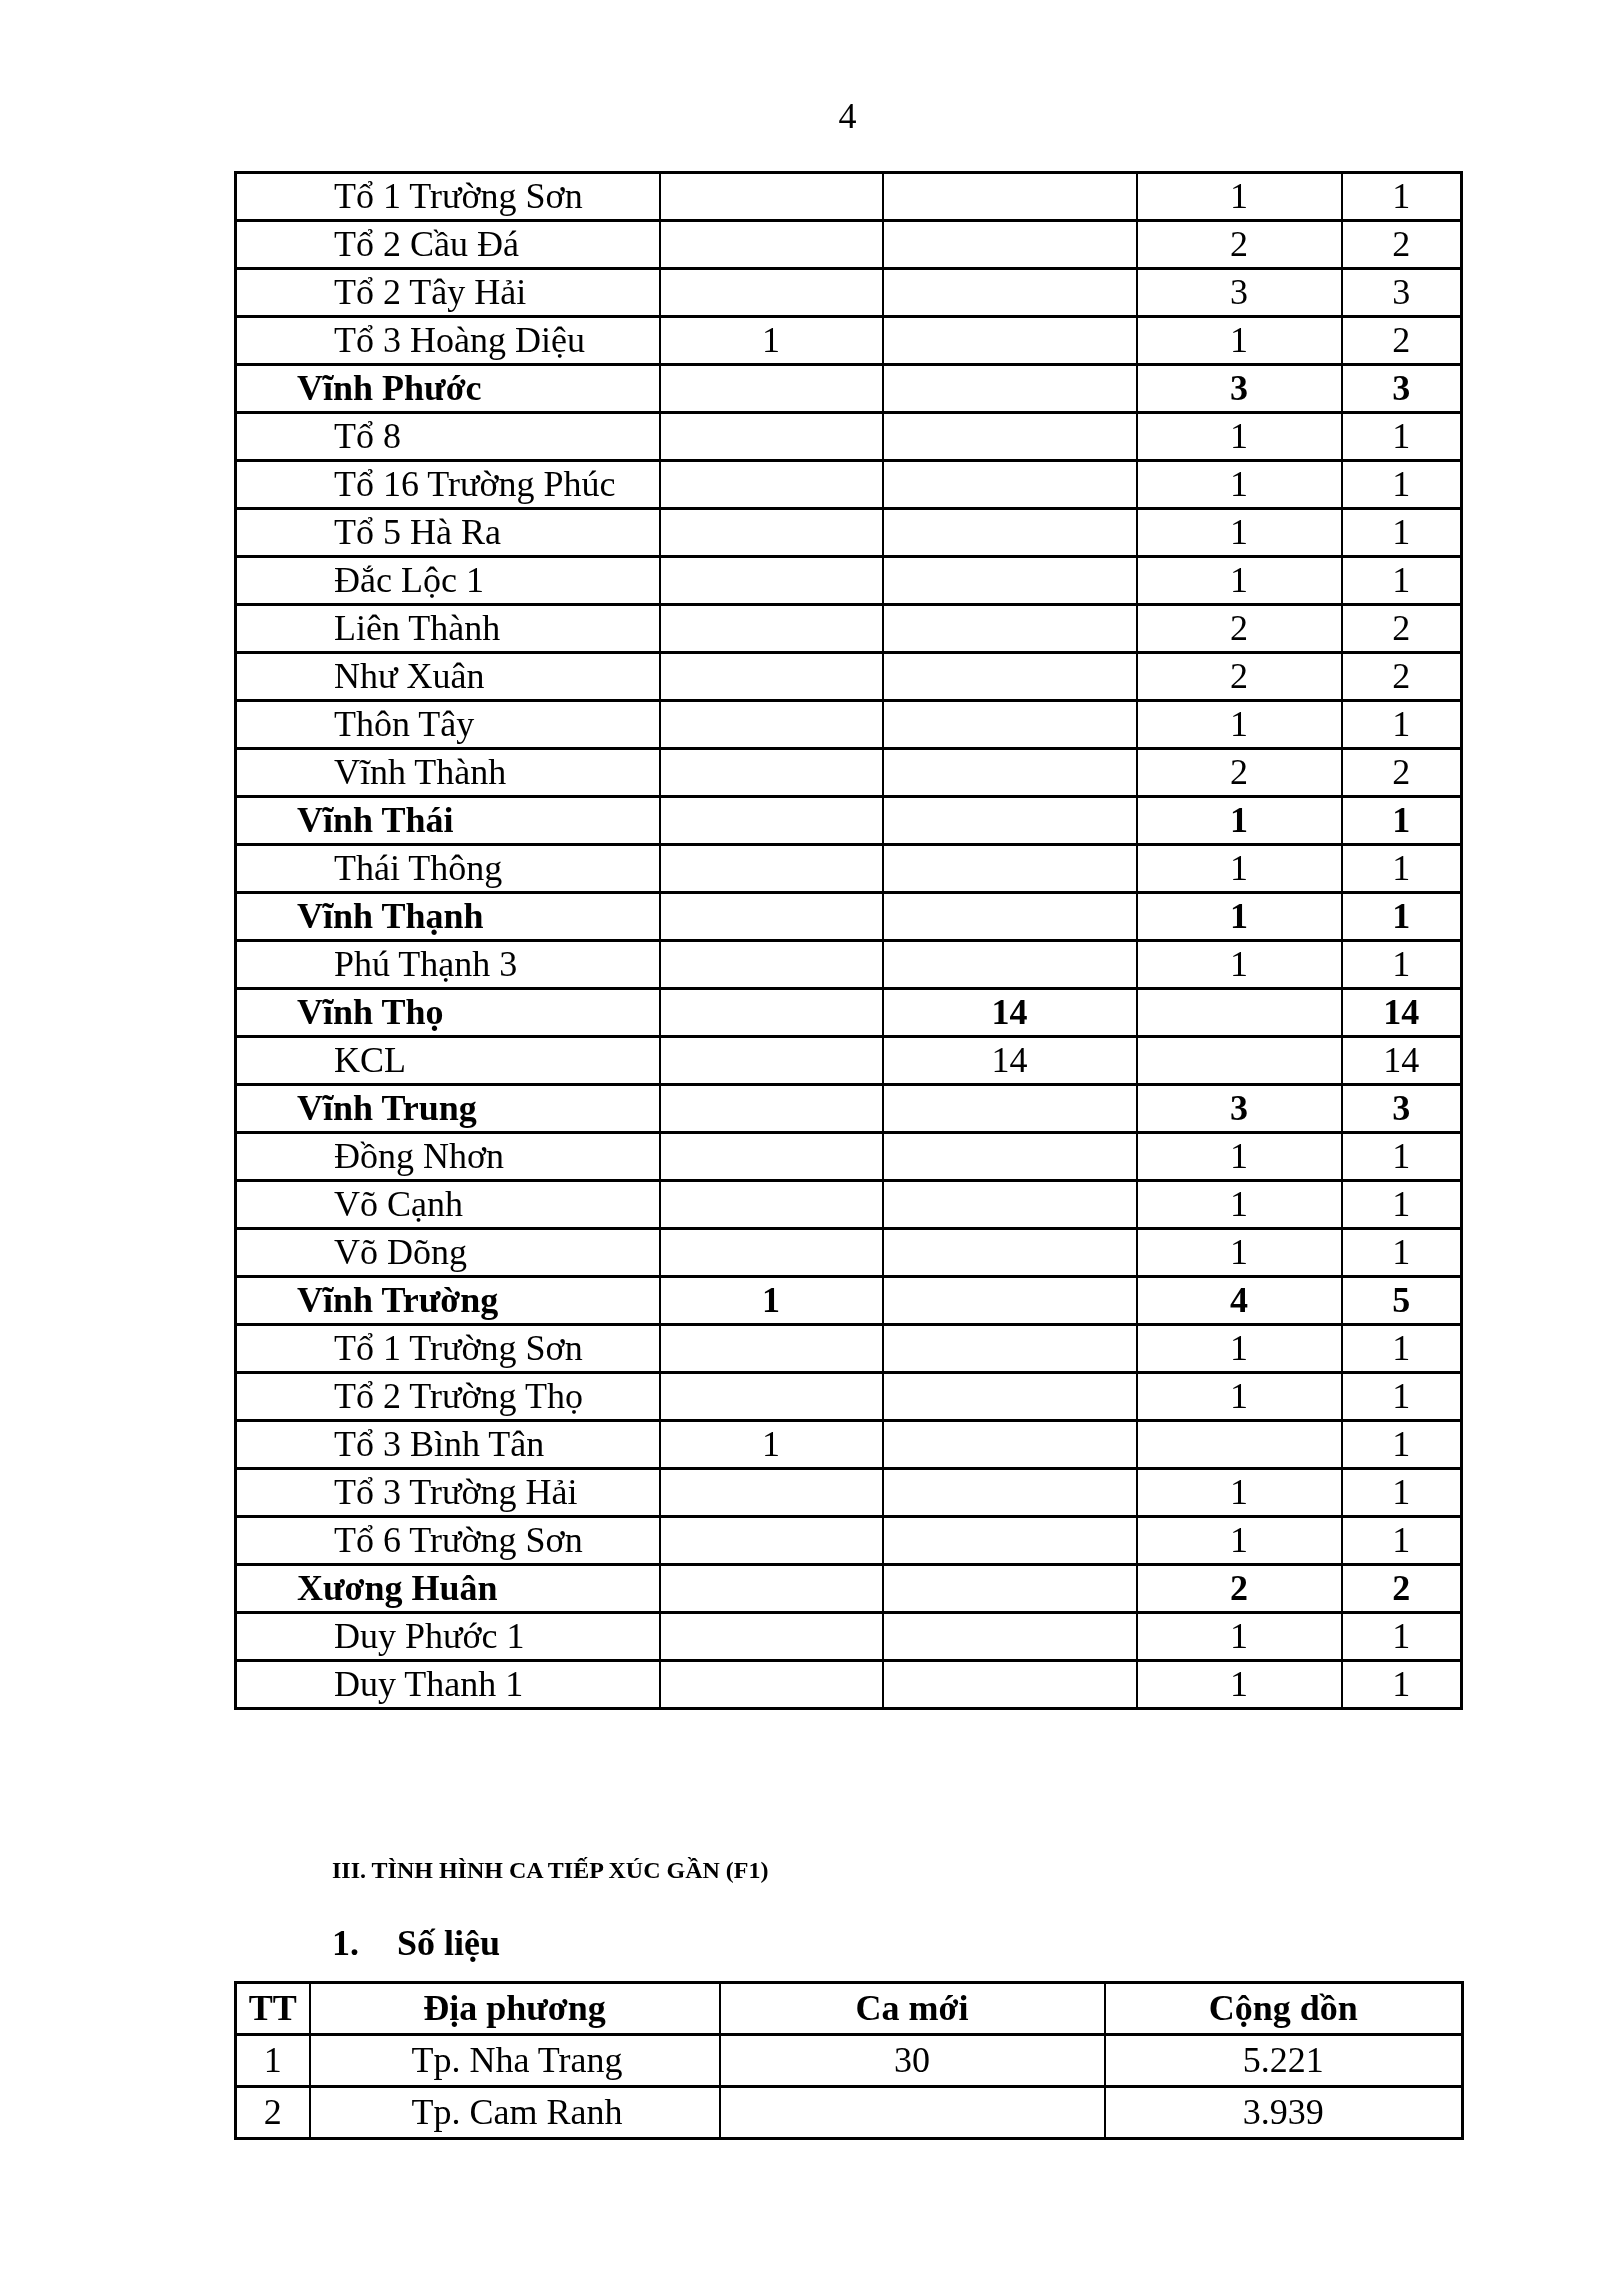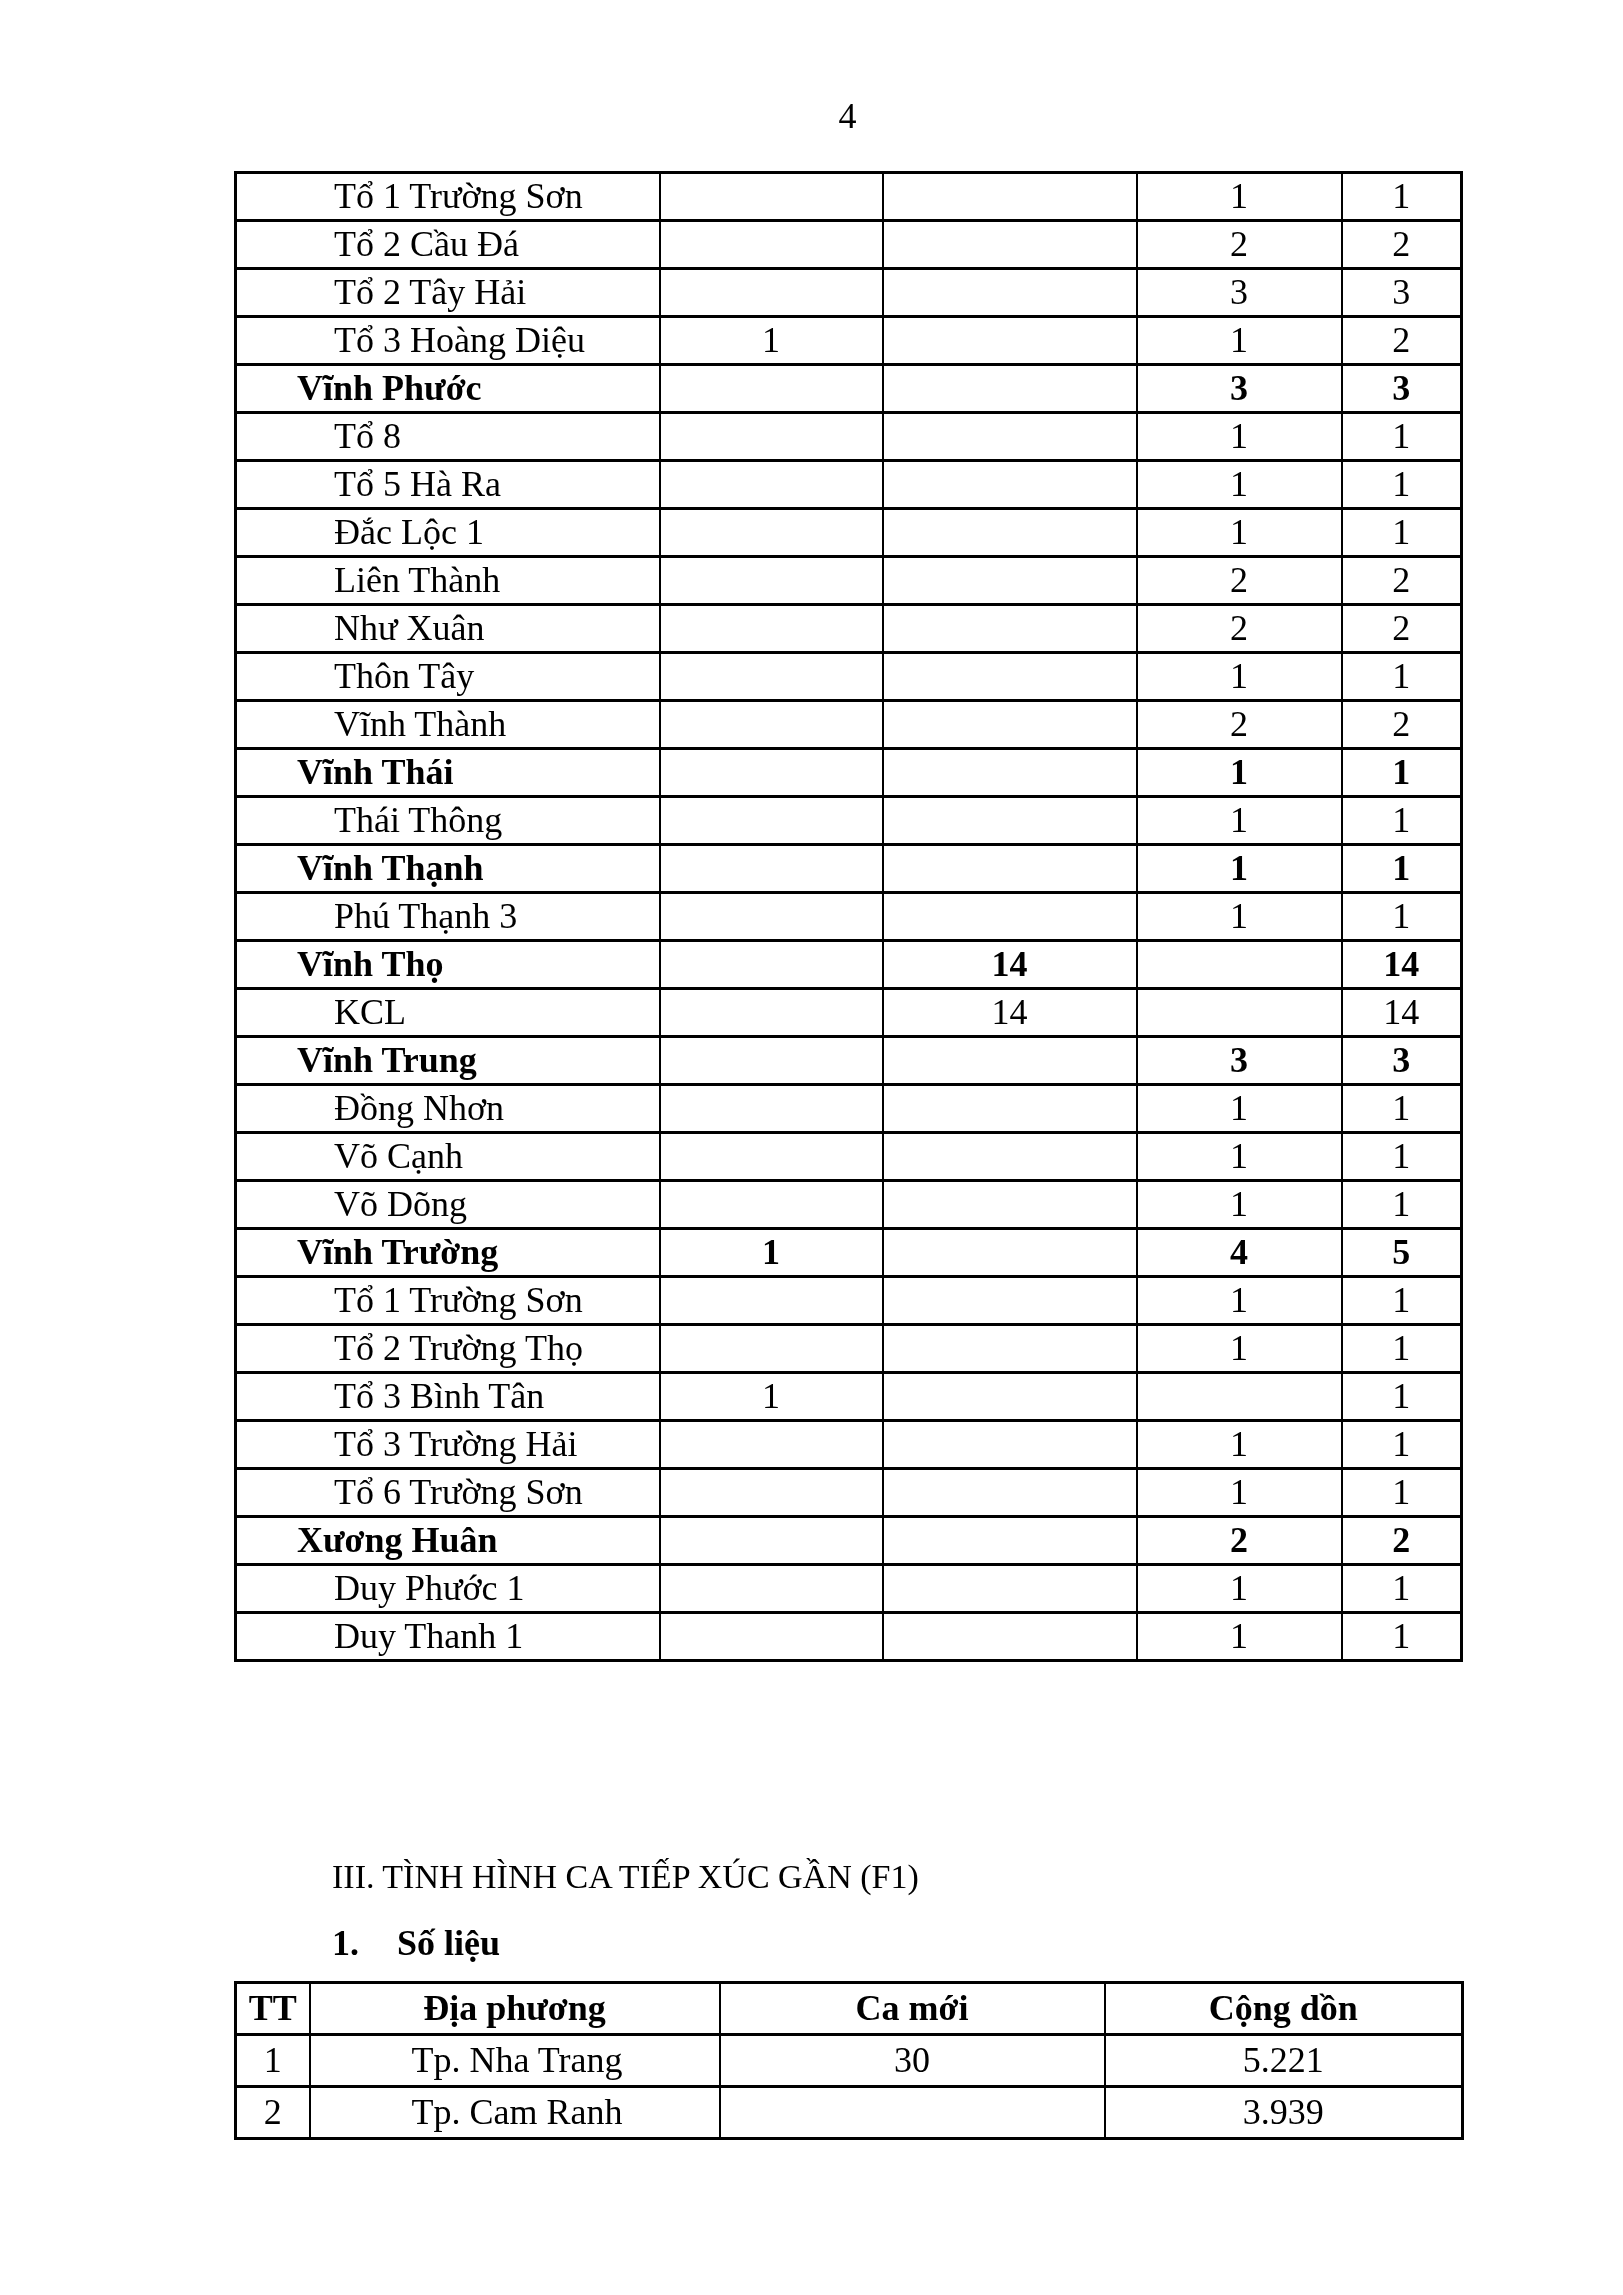--- a/index.html
+++ b/index.html
@@ -66,22 +66,22 @@
   td.num { text-align: center; }
 
   #f1-table th { font-weight: bold; text-align: center; }
   #f1-table td.tt { text-align: center; }
   #f1-table td.place { text-align: center; padding-left: 5px; margin-left: 32px; }
 
   .section-heading {
     position: absolute;
     left: 332px;
     top: 1857px;
-    font-size: 34px;
-    font-weight: normal;
+    font-size: 24px;
+    font-weight: bold;
     line-height: 1.15;
     white-space: nowrap;
   }
   .subsection-heading {
     position: absolute;
     left: 332px;
     top: 1923px;
     font-size: 36px;
     font-weight: bold;
     line-height: 1.15;
@@ -135,20 +135,27 @@
         </tr>
         <tr class="bold">
           <td class="name">Vĩnh Phước</td>
           <td class="num"></td>
           <td class="num"></td>
           <td class="num">3</td>
           <td class="num">3</td>
         </tr>
         <tr class="">
           <td class="name">Tổ 8</td>
+          <td class="num"></td>
+          <td class="num"></td>
+          <td class="num">1</td>
+          <td class="num">1</td>
+        </tr>
+        <tr class="">
+          <td class="name">Tổ 16 Trường Phúc</td>
           <td class="num"></td>
           <td class="num"></td>
           <td class="num">1</td>
           <td class="num">1</td>
         </tr>
         <tr class="">
           <td class="name">Tổ 5 Hà Ra</td>
           <td class="num"></td>
           <td class="num"></td>
           <td class="num">1</td>

